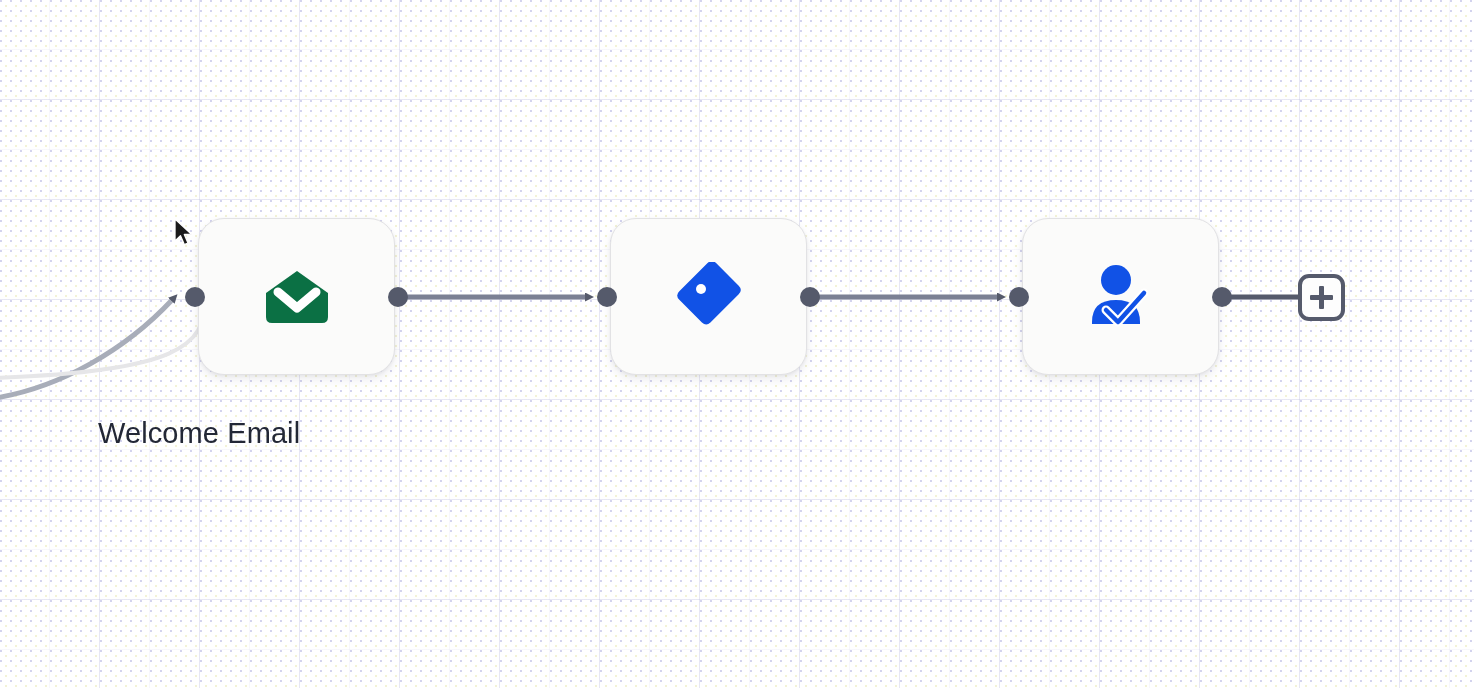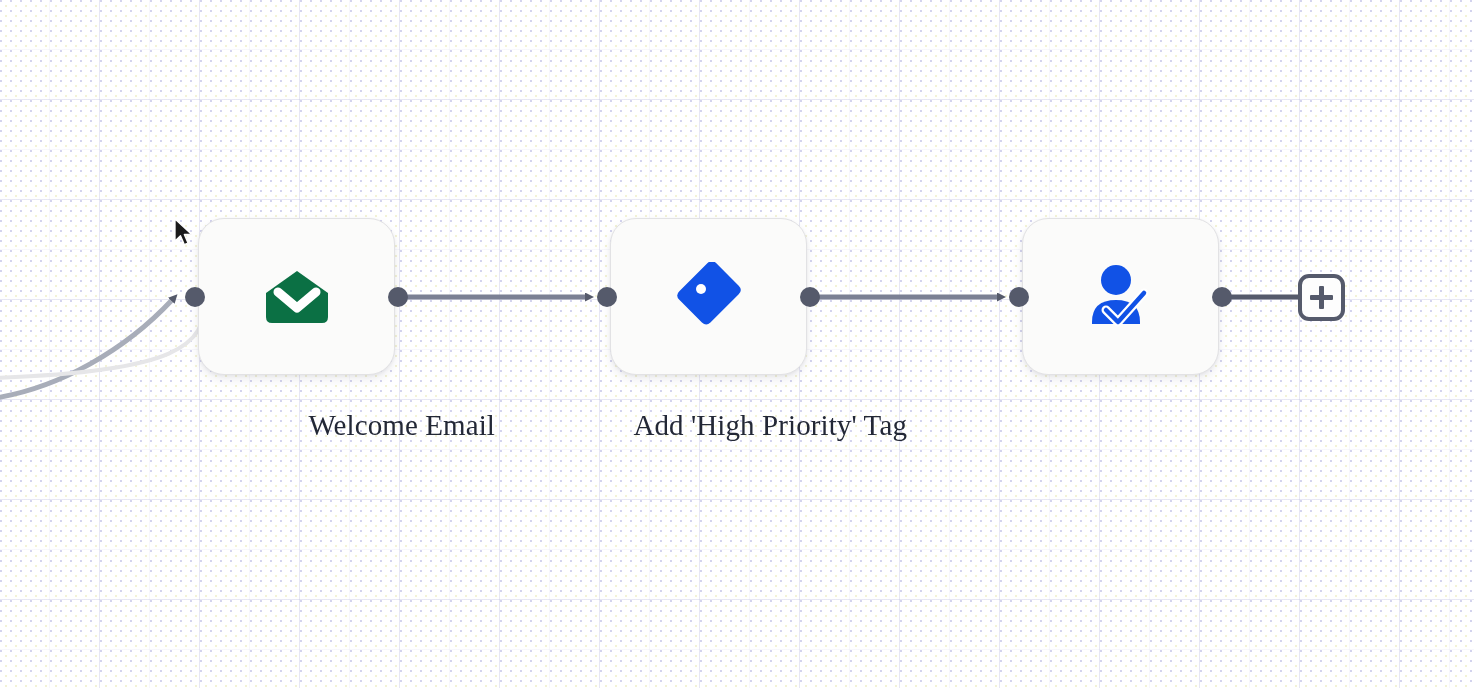--- a/index.html
+++ b/index.html
@@ -68,27 +68,28 @@
   .node .icon-wrap {
     width: 72px;
     height: 72px;
     display: flex;
     align-items: center;
     justify-content: center;
   }
 
   .node-label {
     position: absolute;
-    text-align: right;
+    text-align: left;
     font-size: 29px;
     line-height: 34px;
     color: #232836;
     white-space: nowrap;
-    font-family: Liberation Serif, serif;
+    font-family: Liberation Sans, sans-serif;
     letter-spacing: 0.1px;
+    margin-top: 8px;
   }
 
   
   .handle {
     position: absolute;
     width: 20px;
     height: 20px;
     border-radius: 50%;
     background: #555a6b;
   }
@@ -167,21 +168,20 @@
       <svg width="70" height="70" viewBox="0 0 70 70">
         <g transform="rotate(45 35 35)">
           <path d="M16 6 L48 6 Q54 6 54 12 L54 52 Q54 58 48 58 L16 58 Q10 58 10 52 L10 12 Q10 6 16 6 Z" fill="#1152e6"></path>
         </g>
         <circle cx="27" cy="27" r="5" fill="#ffffff"></circle>
       </svg>
     </span>
   </div>
   <div class="handle" style="left:597px; top:287px;"></div>
   <div class="handle" style="left:800px; top:287px;"></div>
-  <div class="node-label" style="left:510px; top:408px; width:397px;">Add 'High Priority' Tag</div>
 
   <div class="node" style="left:1022px; top:218px;">
     <span class="icon-wrap">
       <svg width="70" height="66" viewBox="0 0 70 66">
         <circle cx="30" cy="16" r="15" fill="#1152e6"></circle>
         <path d="M6 58 Q6 36 30 36 Q54 36 54 58 L54 60 L6 60 Z" fill="#1152e6"></path>
         <path d="M20 46 L32 58 L58 29" fill="none" stroke="#ffffff" stroke-width="9" stroke-linecap="round" stroke-linejoin="round"></path>
         <path d="M20 46 L32 58 L58 29" fill="none" stroke="#1152e6" stroke-width="4.5" stroke-linecap="round" stroke-linejoin="round"></path>
       </svg>
     </span>

